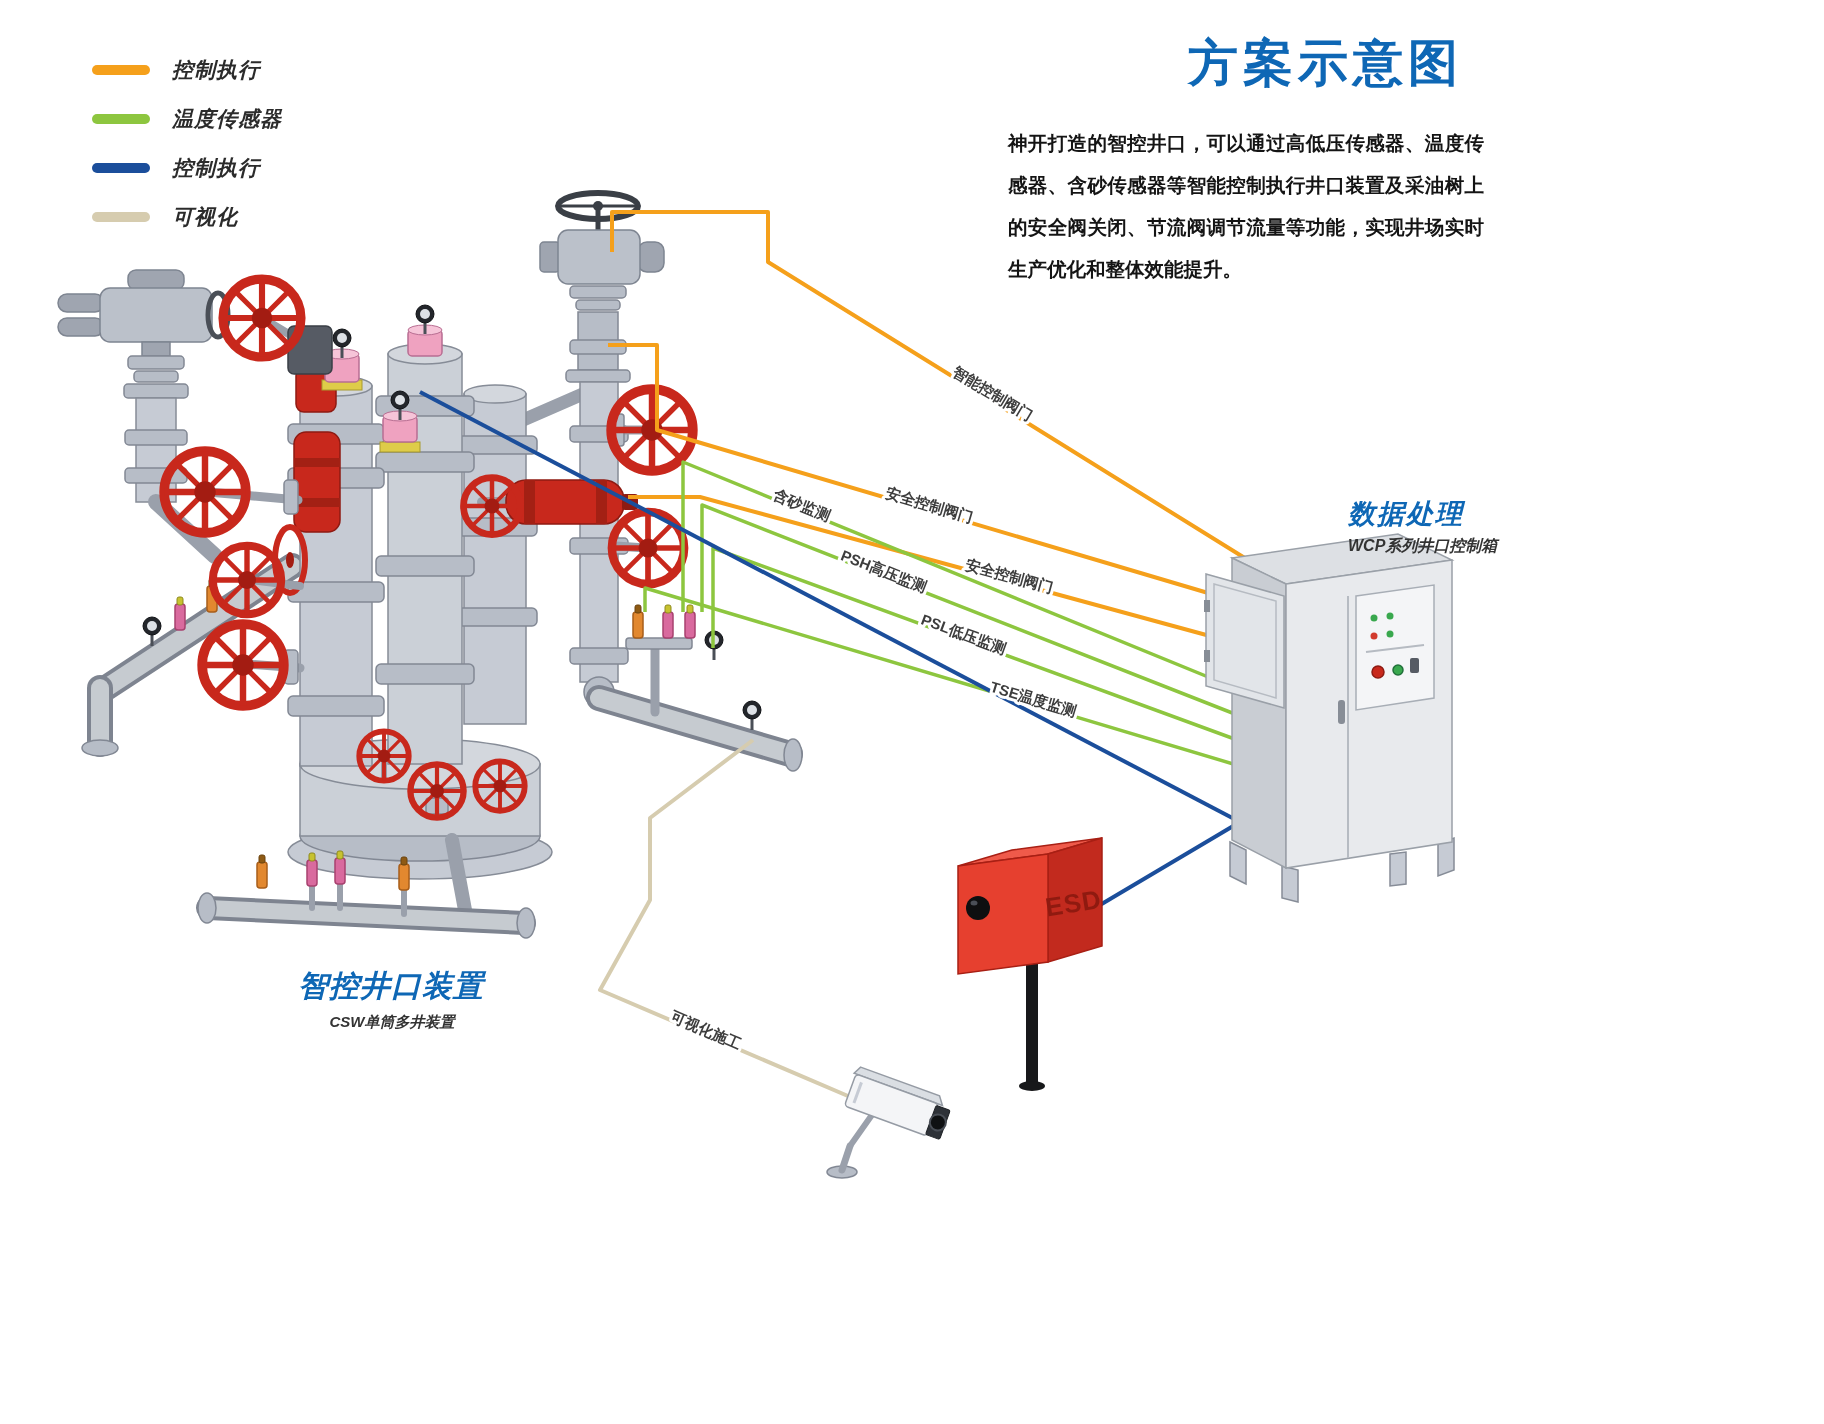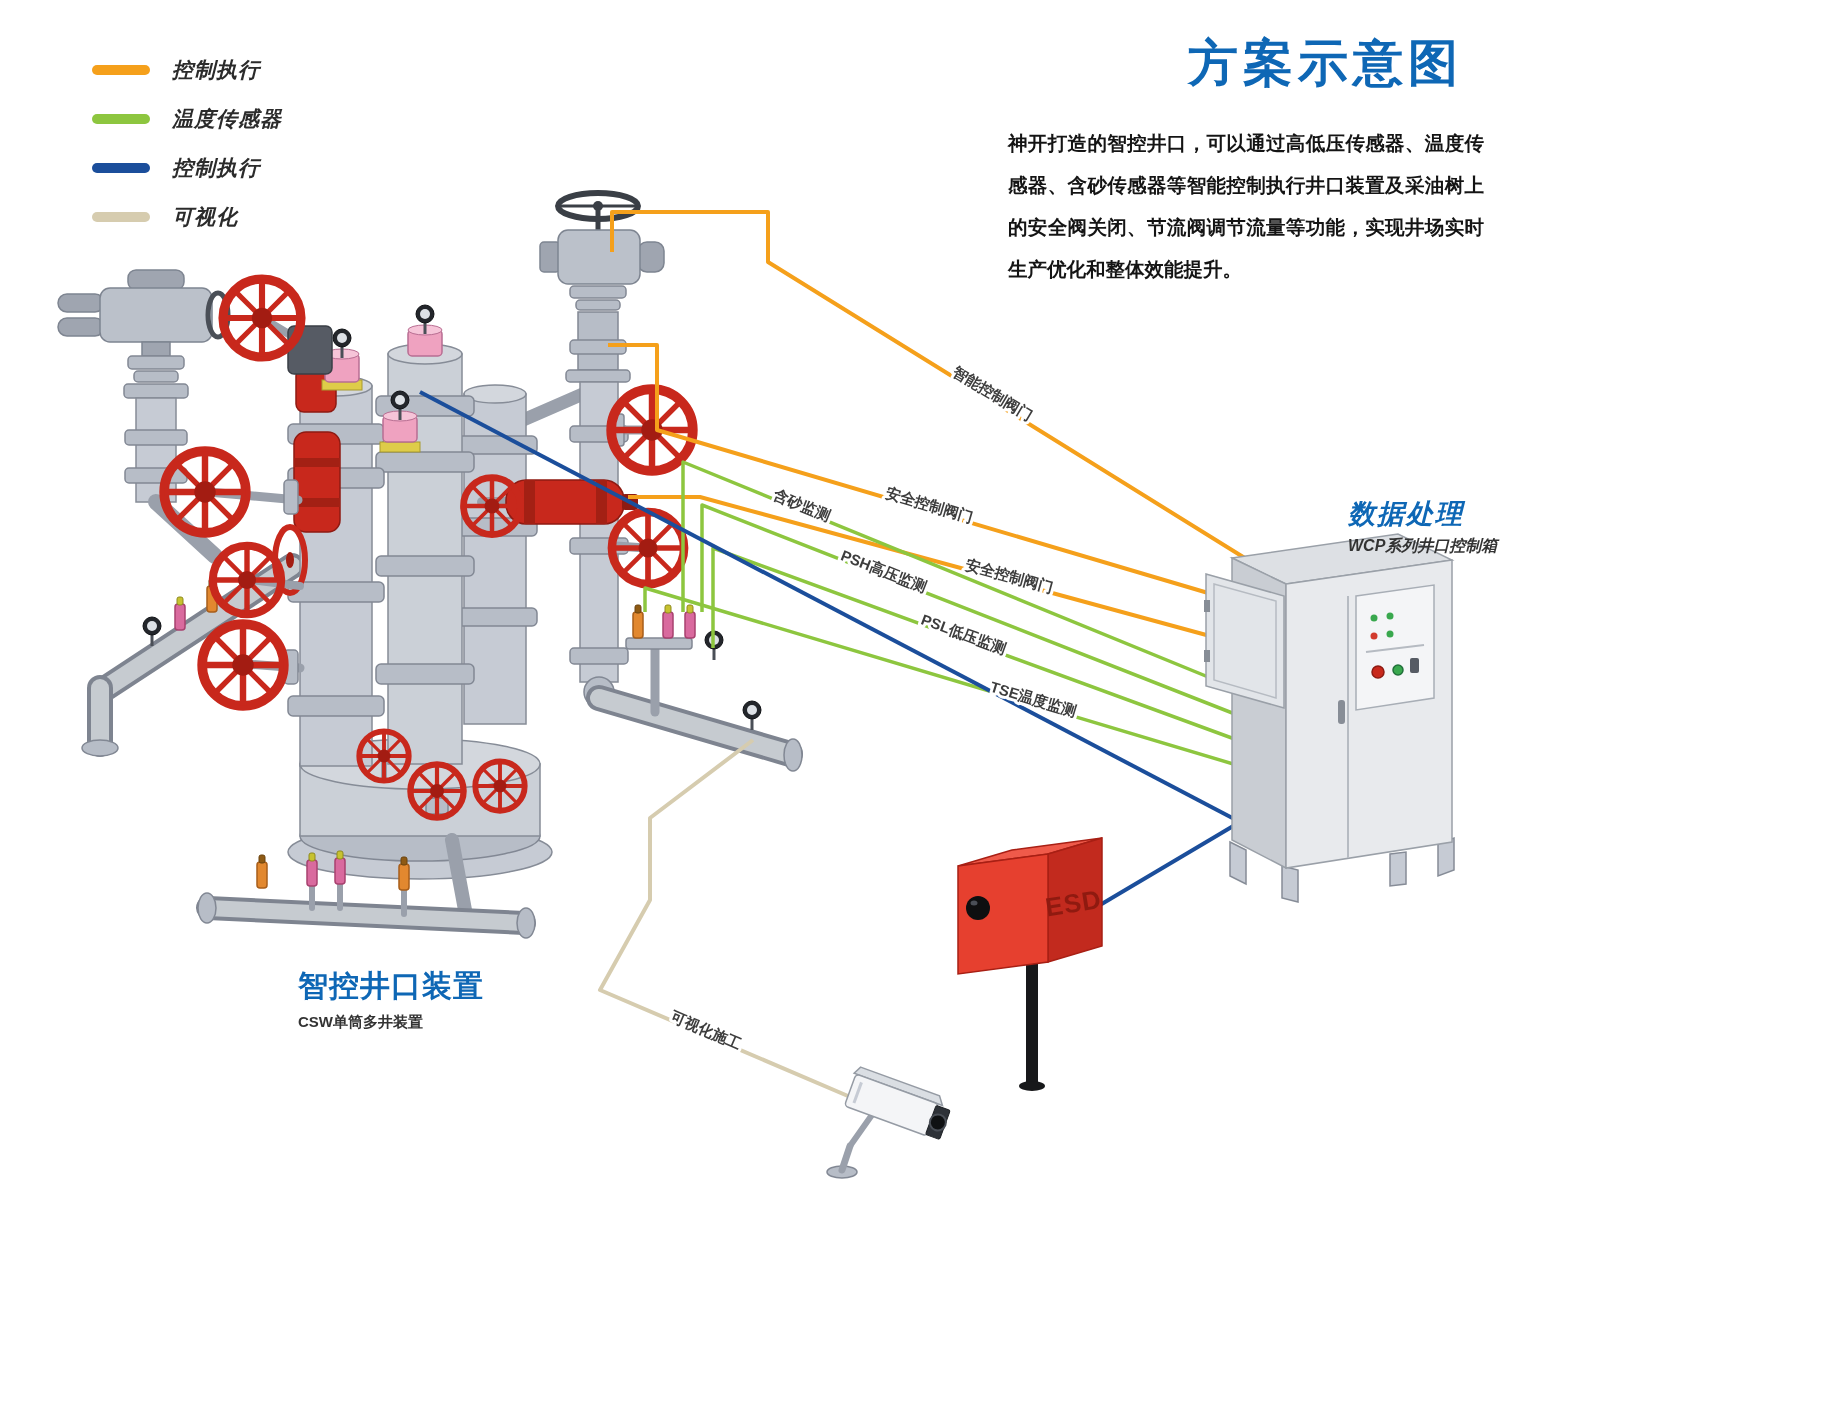--- a/index.html
+++ b/index.html
@@ -7,23 +7,23 @@
   .stage > svg { position:absolute; left:0; top:0; }
 
   .legend { position:absolute; left:92px; top:58px; display:flex; flex-direction:column; gap:25px;font-style:italic; }
   .legend-row { display:flex; align-items:center; gap:22px; height:24px; }
   .swatch { width:58px; height:10px; border-radius:5px; flex:0 0 auto; }
   .legend-label { font-size:21px; font-weight:700; color:#2b2b2b; letter-spacing:1px; white-space:nowrap; }
 
   .title { position:absolute; left:1188px; top:30px; margin:0; font-size:50px; font-weight:900; color:#0E67B5; letter-spacing:5px; white-space:nowrap;font-family:Liberation Mono, monospace; }
   .desc { position:absolute; left:1008px; top:122px; width:476px; margin:0; font-size:19.5px; line-height:42px; font-weight:600; color:#141414; text-align:justify; }
 
-  .wellhead-label { position:absolute; left:298px; top:966px; width:188px; }
+  .wellhead-label { position:absolute; left:298px; top:966px; width:188px;font-style:italic; }
   .wellhead-label .t { font-size:30px; font-weight:800; color:#0E67B5; letter-spacing:1px; white-space:nowrap; }
-  .wellhead-label .s { margin-top:6px; font-size:15px; font-weight:600; color:#333; text-align:left; white-space:nowrap; }
+  .wellhead-label .s { margin-top:6px; font-size:15px; font-weight:600; color:#333; text-align:center; white-space:nowrap; }
 
   .cabinet-label { position:absolute; left:1348px; top:496px;font-style:italic; }
   .cabinet-label .t { font-size:27px; font-weight:800; color:#0E67B5; letter-spacing:2px; white-space:nowrap; }
   .cabinet-label .s { margin-top:4px; font-size:16px; font-weight:600; color:#333; white-space:nowrap; }
 
   
   .metal   { fill:#B7BDC7; stroke:#828894; stroke-width:1.5; }
   .metal-l { fill:#D3D7DD; stroke:#868C97; stroke-width:1.5; }
   .metal-d { fill:#9FA5B0; stroke:#7E8591; stroke-width:1.5; }
   .shell   { fill:#C6CBD4; stroke:#868C97; stroke-width:1.5; }

